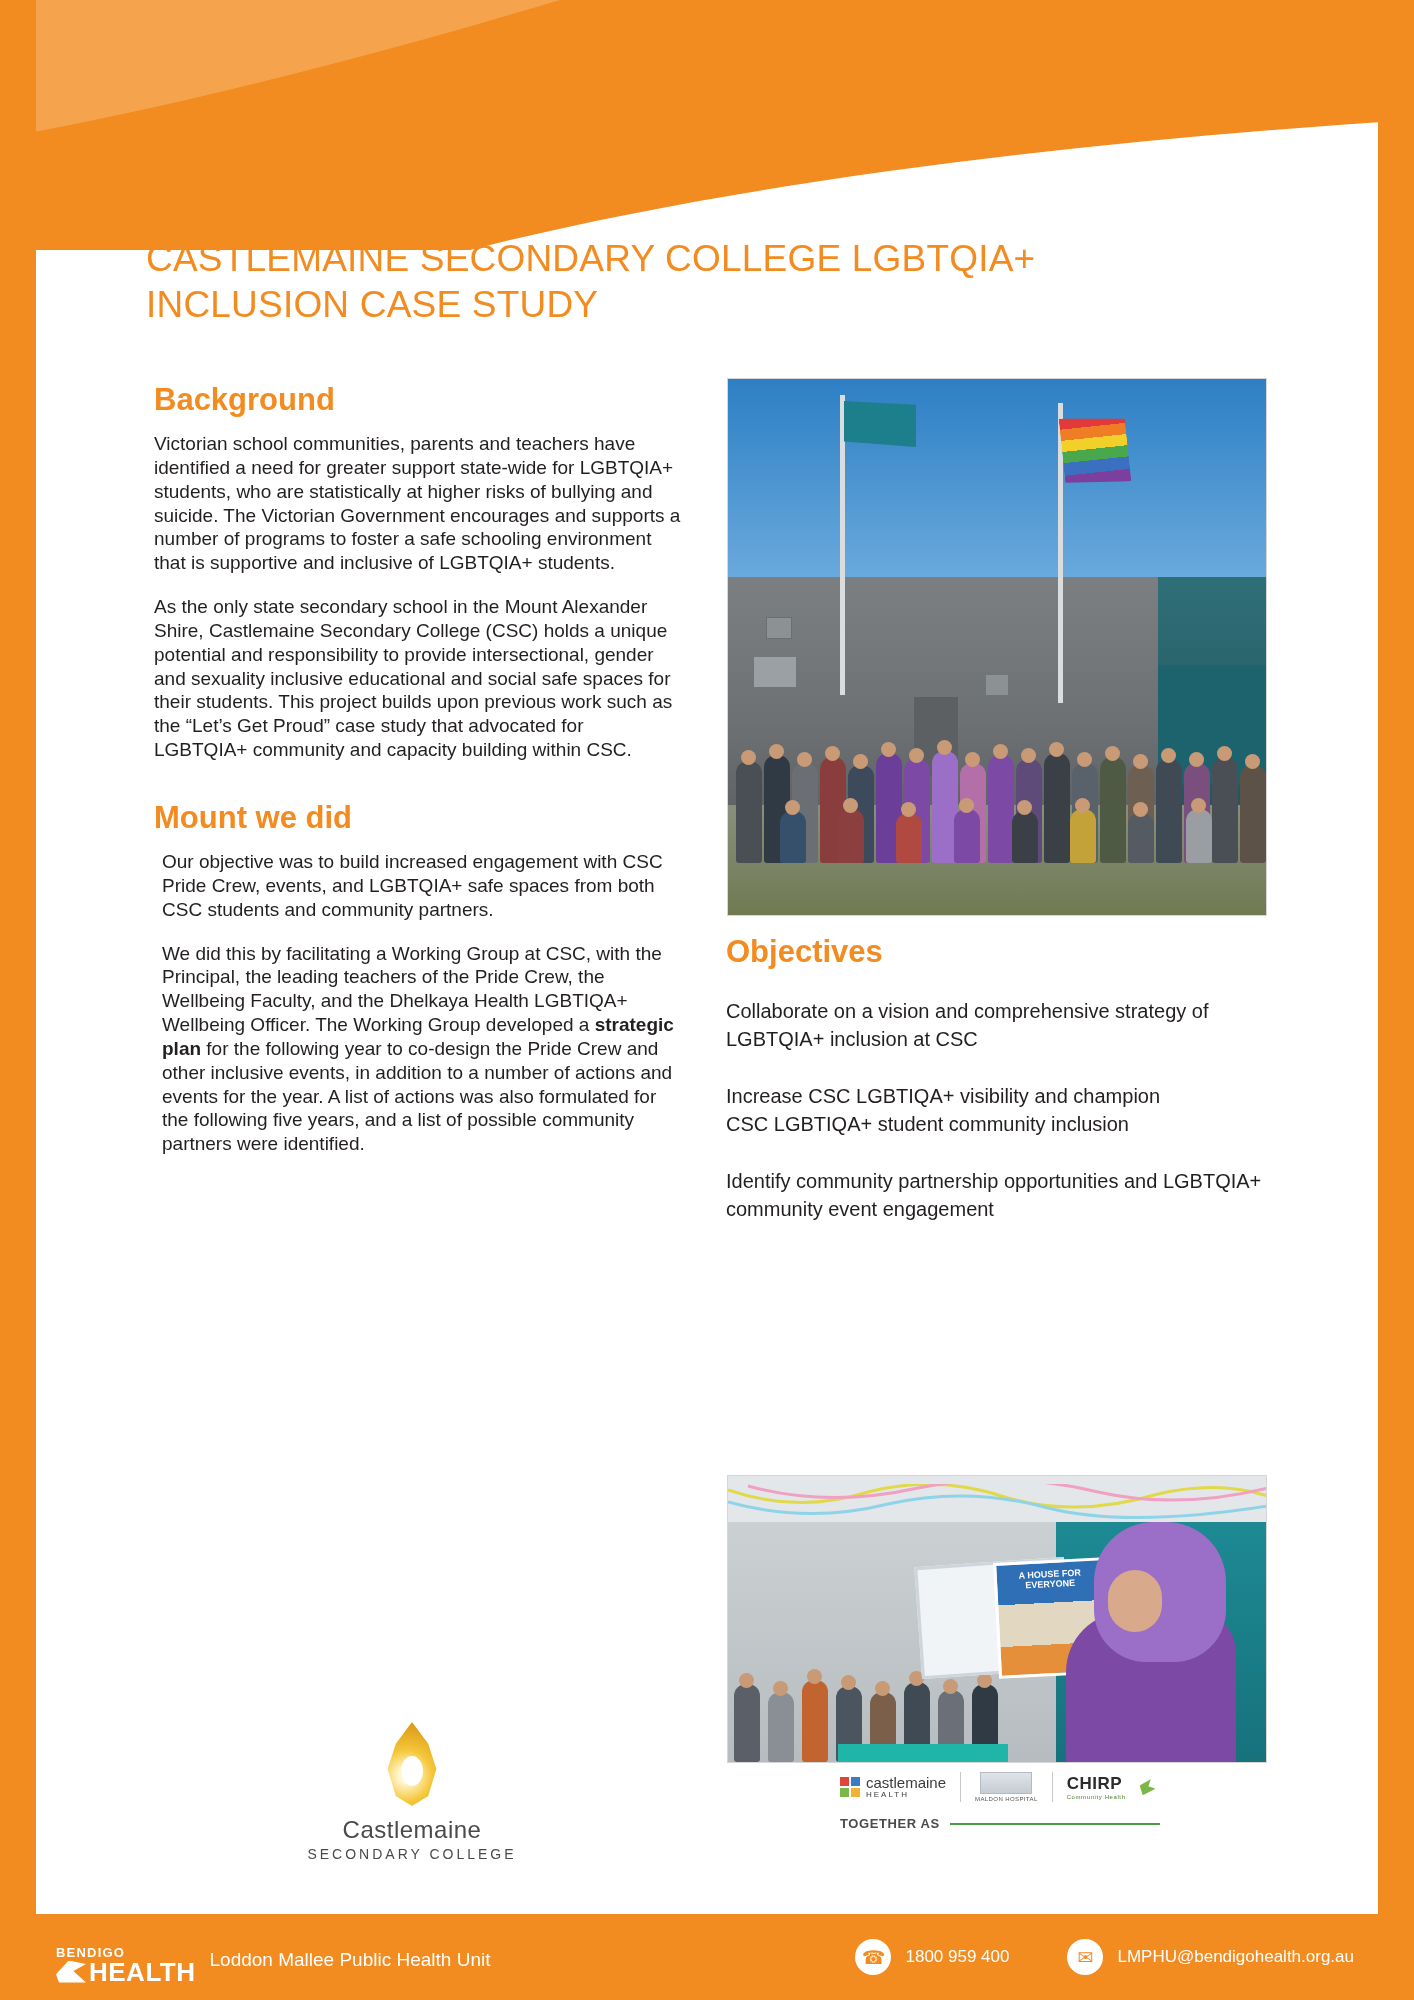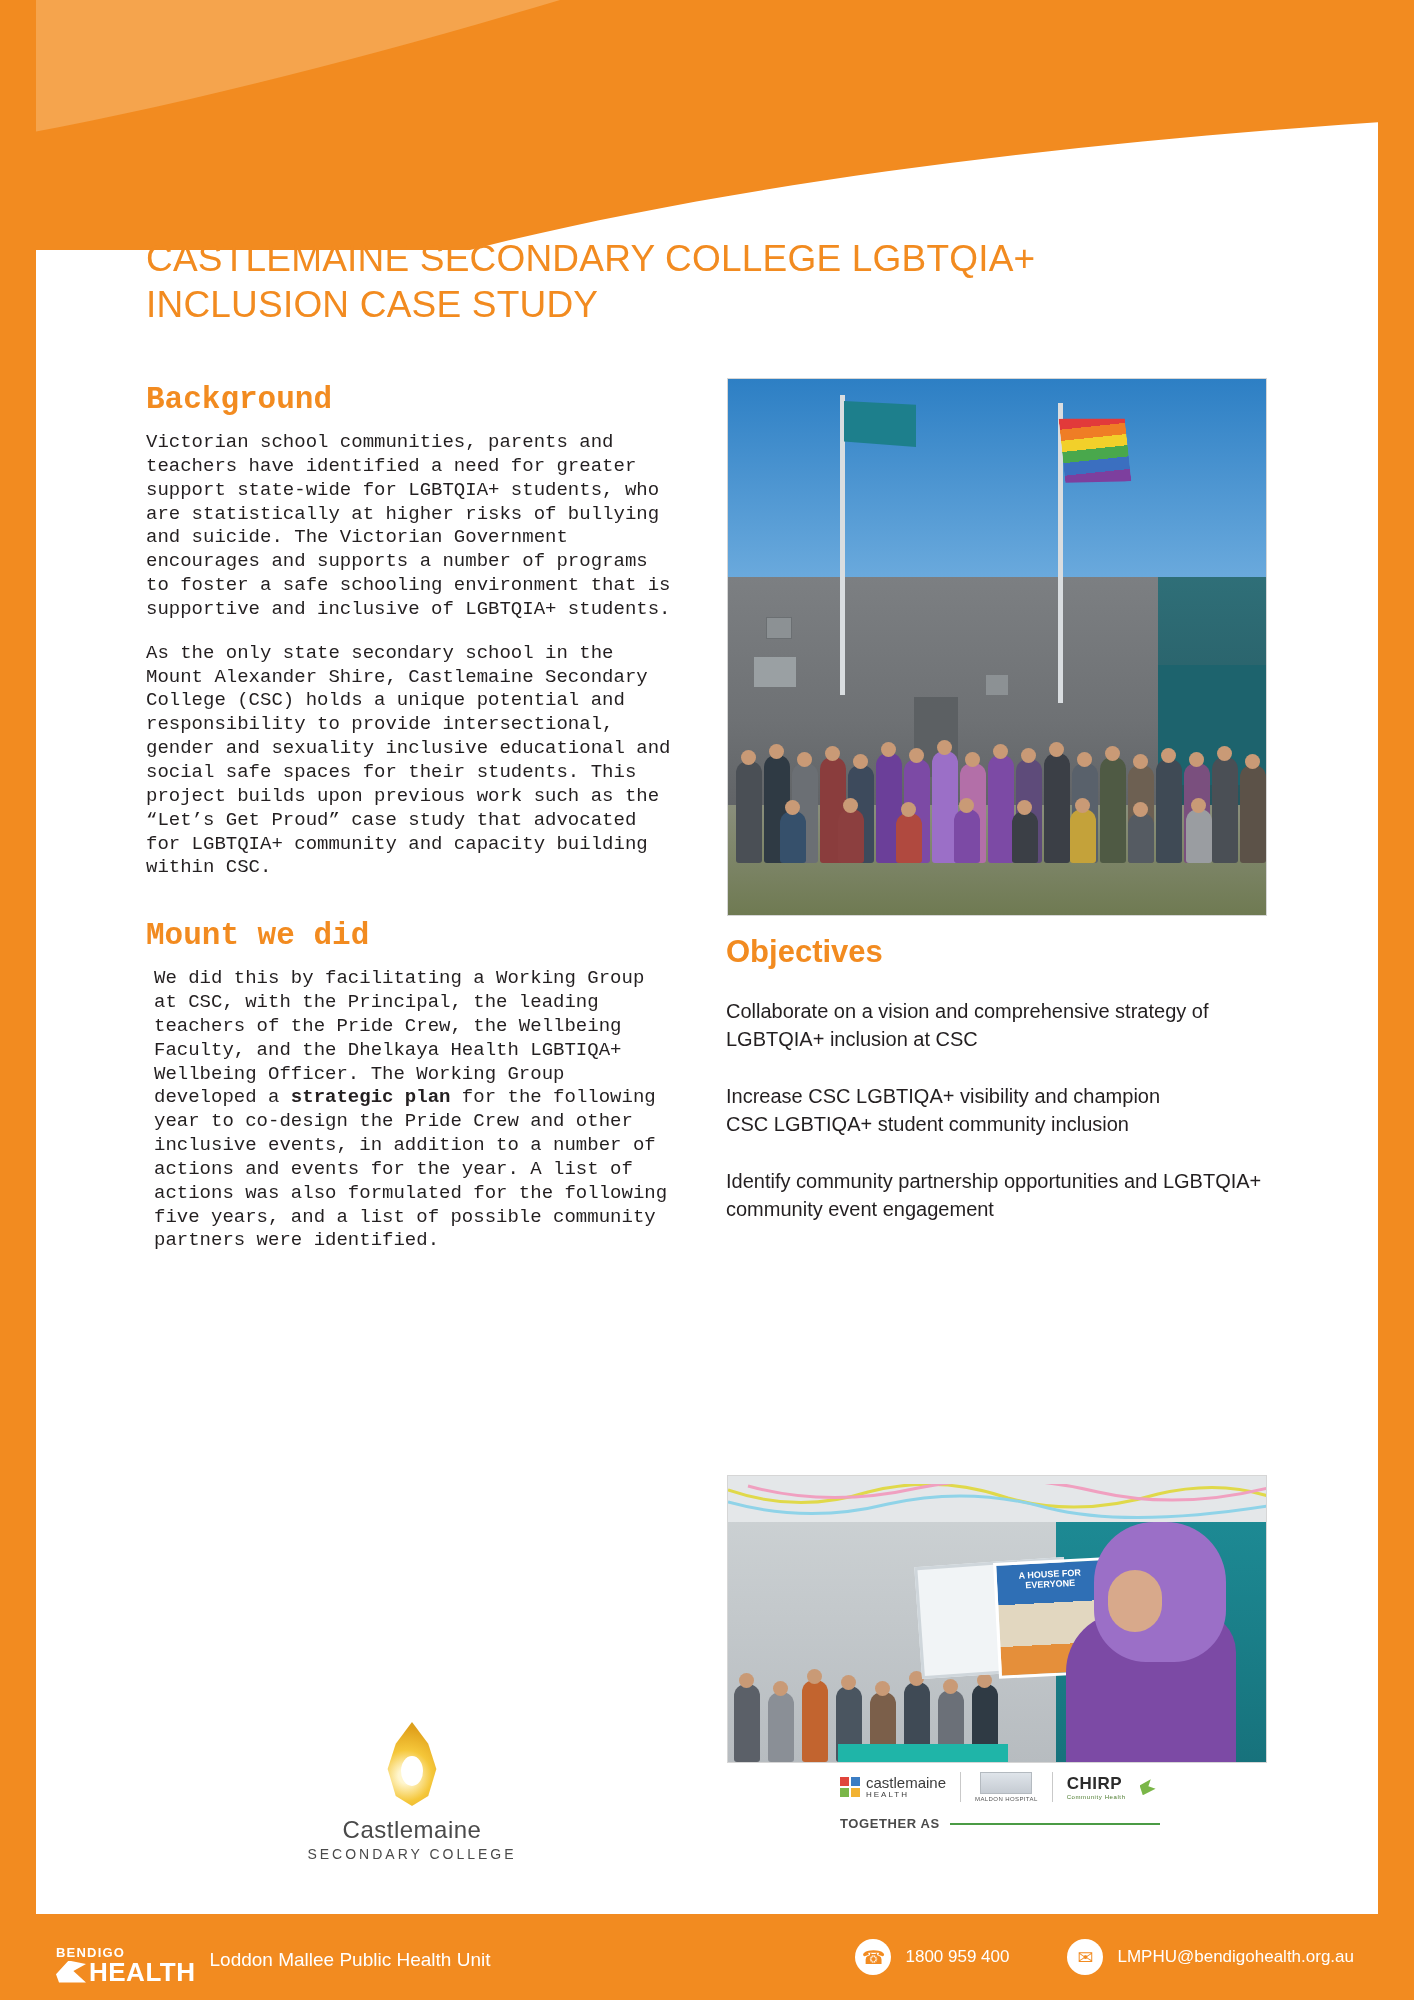--- a/index.html
+++ b/index.html
@@ -66,21 +66,21 @@
 
   
   .content {
     position:absolute; left:0; top:0; width:1414px; height:2000px;
   }
   .title {
     position:absolute; left:146px; top:236px; width:1100px;
     color:#F28B20; font-size:37px; font-weight:normal; line-height:1.25;
     letter-spacing:0.2px;
   }
-  .col-left { position:absolute; left:146px; top:382px; width:528px;font-family:Liberation Mono, monospace; }
+  .col-left { position:absolute; left:154px; top:382px; width:528px; }
   .col-right { position:absolute; left:726px; top:378px; width:540px; }
 
   h2.section {
     color:#F28B20; font-size:31px; font-weight:bold; margin:0 0 14px 0;
   }
   .body-text {
     color:#231f20; font-size:19px; line-height:1.255; margin:0 0 20px 0;
   }
   .body-text.indent { padding-left:8px; }
   .body-text b { font-weight:bold; }
@@ -216,20 +216,21 @@
   <div class="content">
 
     <div class="title">CASTLEMAINE SECONDARY COLLEGE LGBTQIA+ INCLUSION CASE STUDY</div>
 
     <div class="col-left">
       <h2 class="section">Background</h2>
       <p class="body-text">Victorian school communities, parents and teachers have identified a need for greater support state-wide for LGBTQIA+ students, who are statistically at higher risks of bullying and suicide. The Victorian Government encourages and supports a number of programs to foster a safe schooling environment that is supportive and inclusive of LGBTQIA+ students.</p>
       <p class="body-text">As the only state secondary school in the Mount Alexander Shire, Castlemaine Secondary College (CSC) holds a unique potential and responsibility to provide intersectional, gender and sexuality inclusive educational and social safe spaces for their students. This project builds upon previous work such as the “Let’s Get Proud” case study that advocated for LGBTQIA+ community and capacity building within CSC.</p>
 
       <h2 class="section" style="margin-top:38px;">Mount we did</h2>
+      <p class="body-text indent">Our objective was to build increased engagement with CSC Pride Crew, events, and LGBTQIA+ safe spaces from both CSC students and community partners.</p>
       <p class="body-text indent"><span>We did this by facilitating a Working Group at CSC, with the Principal, the leading teachers of the Pride Crew, the Wellbeing Faculty, and the Dhelkaya Health LGBTIQA+ Wellbeing Officer. The Working Group developed a </span><b>strategic plan</b><span> for the following year to co-design the Pride Crew and other inclusive events, in addition to a number of actions and events for the year. A list of actions was also formulated for the following five years, and a list of possible community partners were identified.</span></p>
     </div>
 
     <div class="col-right">
       <div style="height:556px"></div>
       <h2 class="section">Objectives</h2>
       <div style="height:14px"></div>
       <p class="obj-item">Collaborate on a vision and comprehensive strategy of LGBTQIA+ inclusion at CSC</p>
       <p class="obj-item" style="white-space:pre-line;">Increase CSC LGBTIQA+ visibility and champion
 CSC LGBTIQA+ student community inclusion</p>

